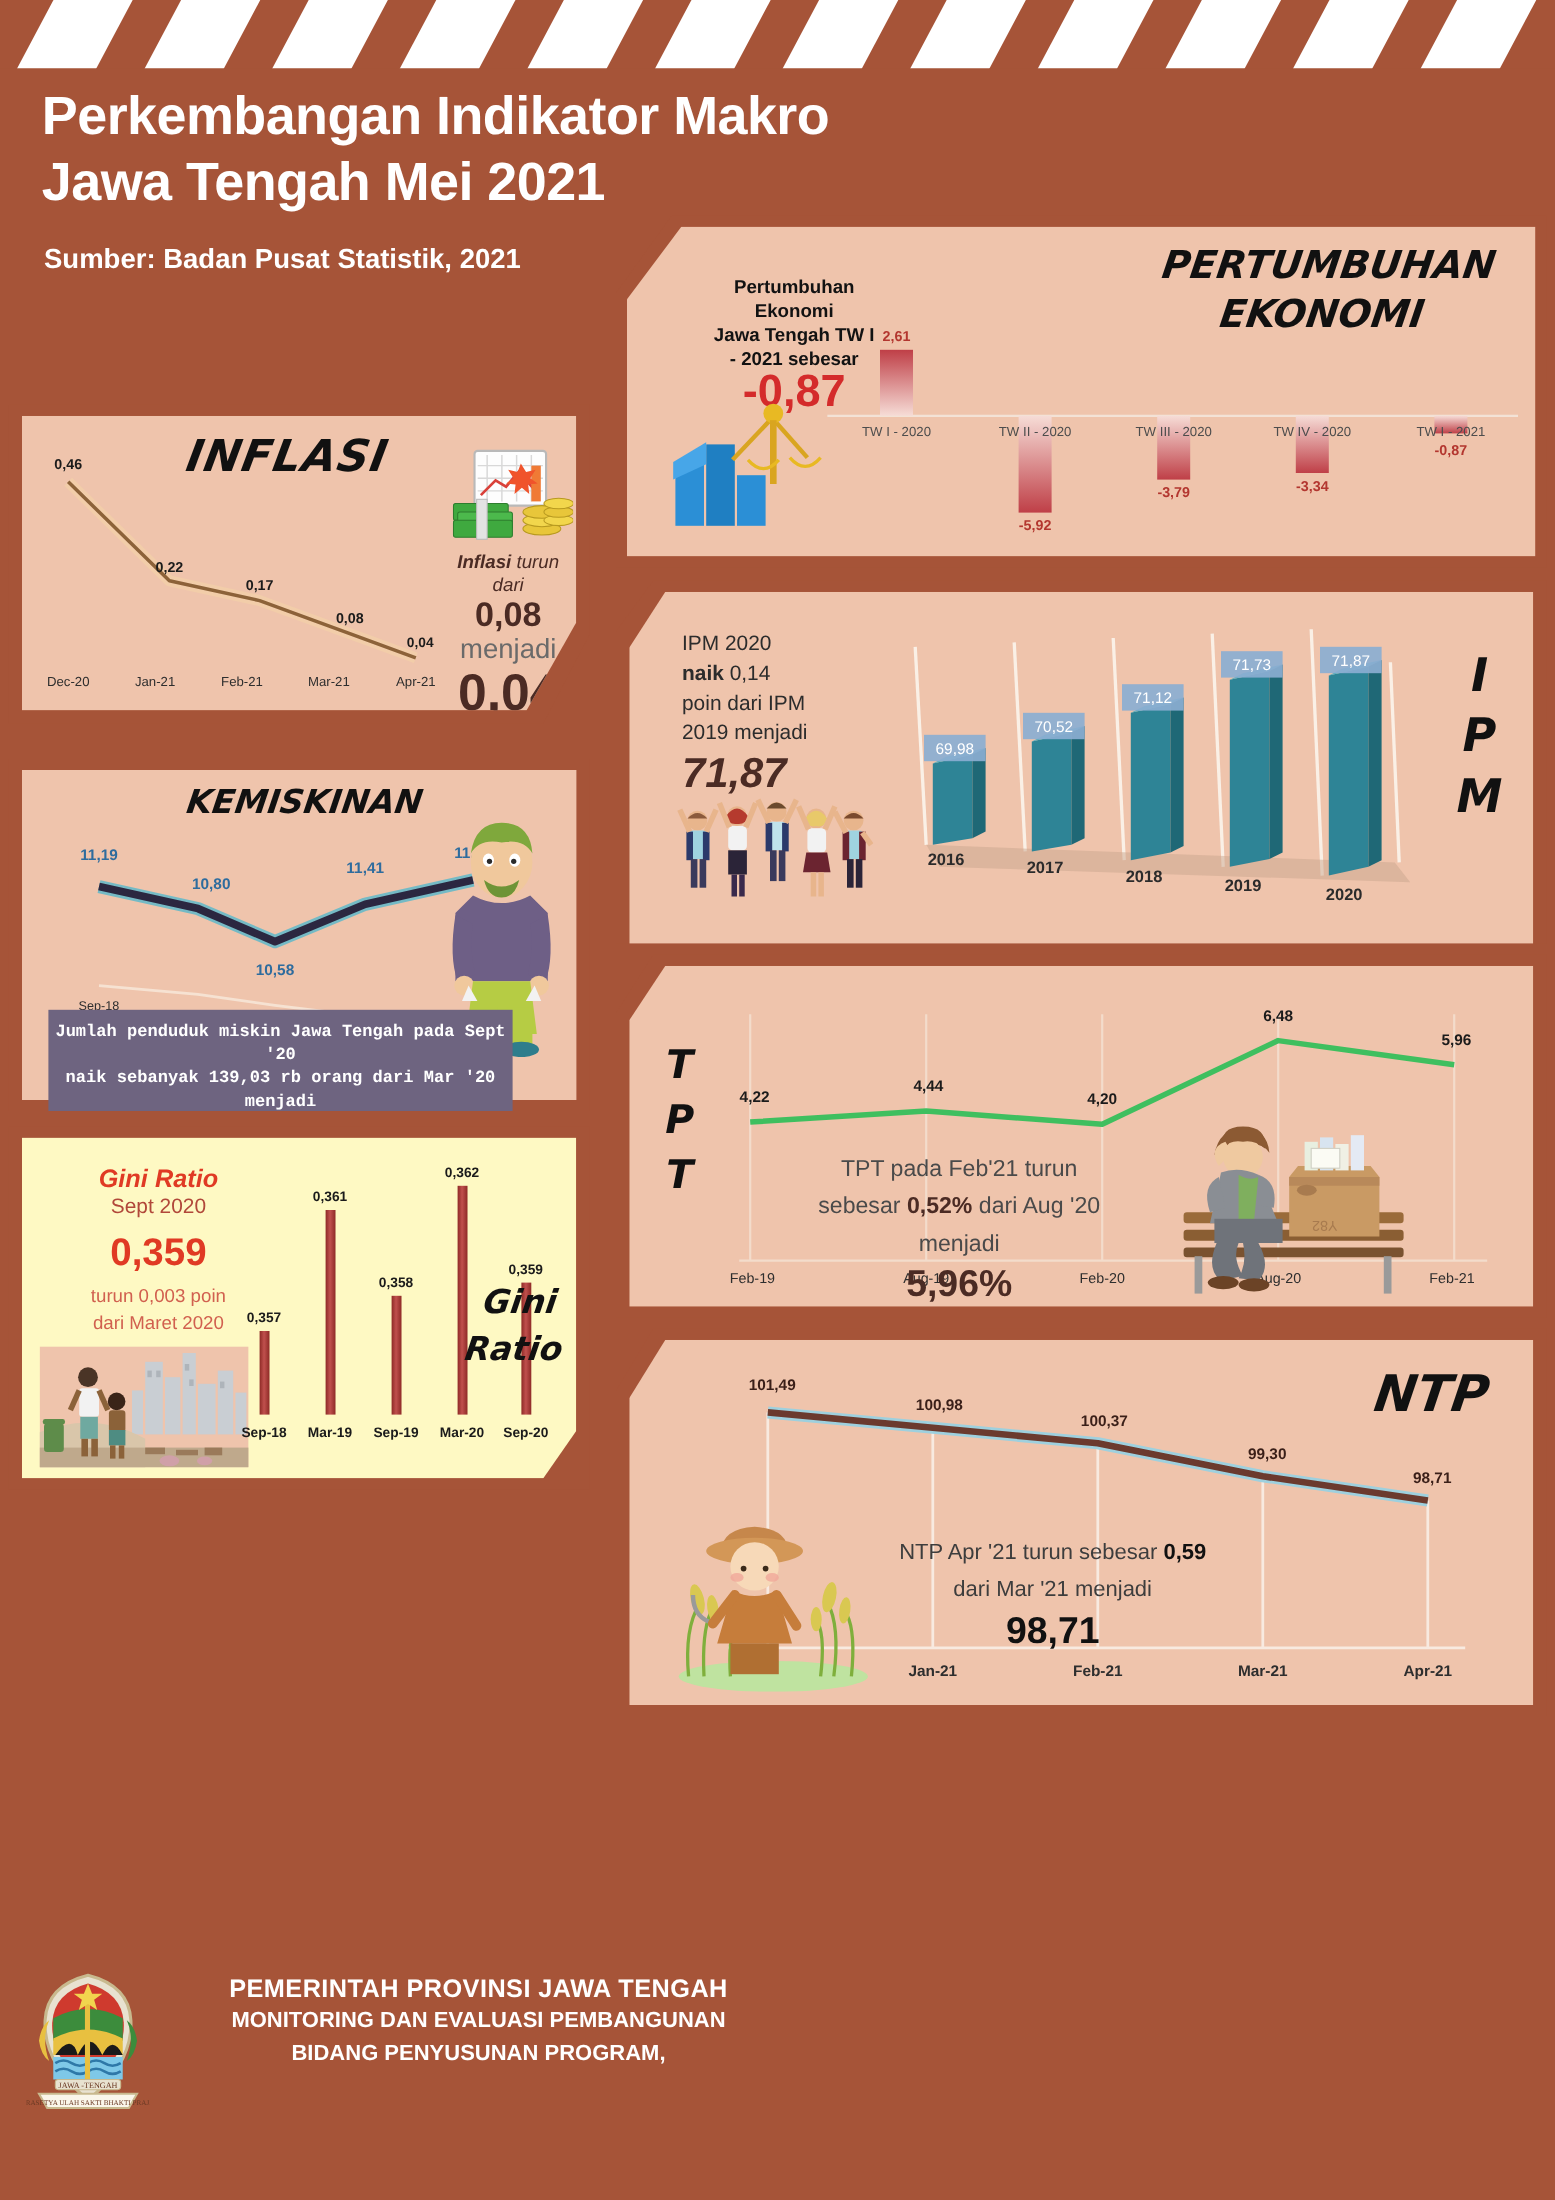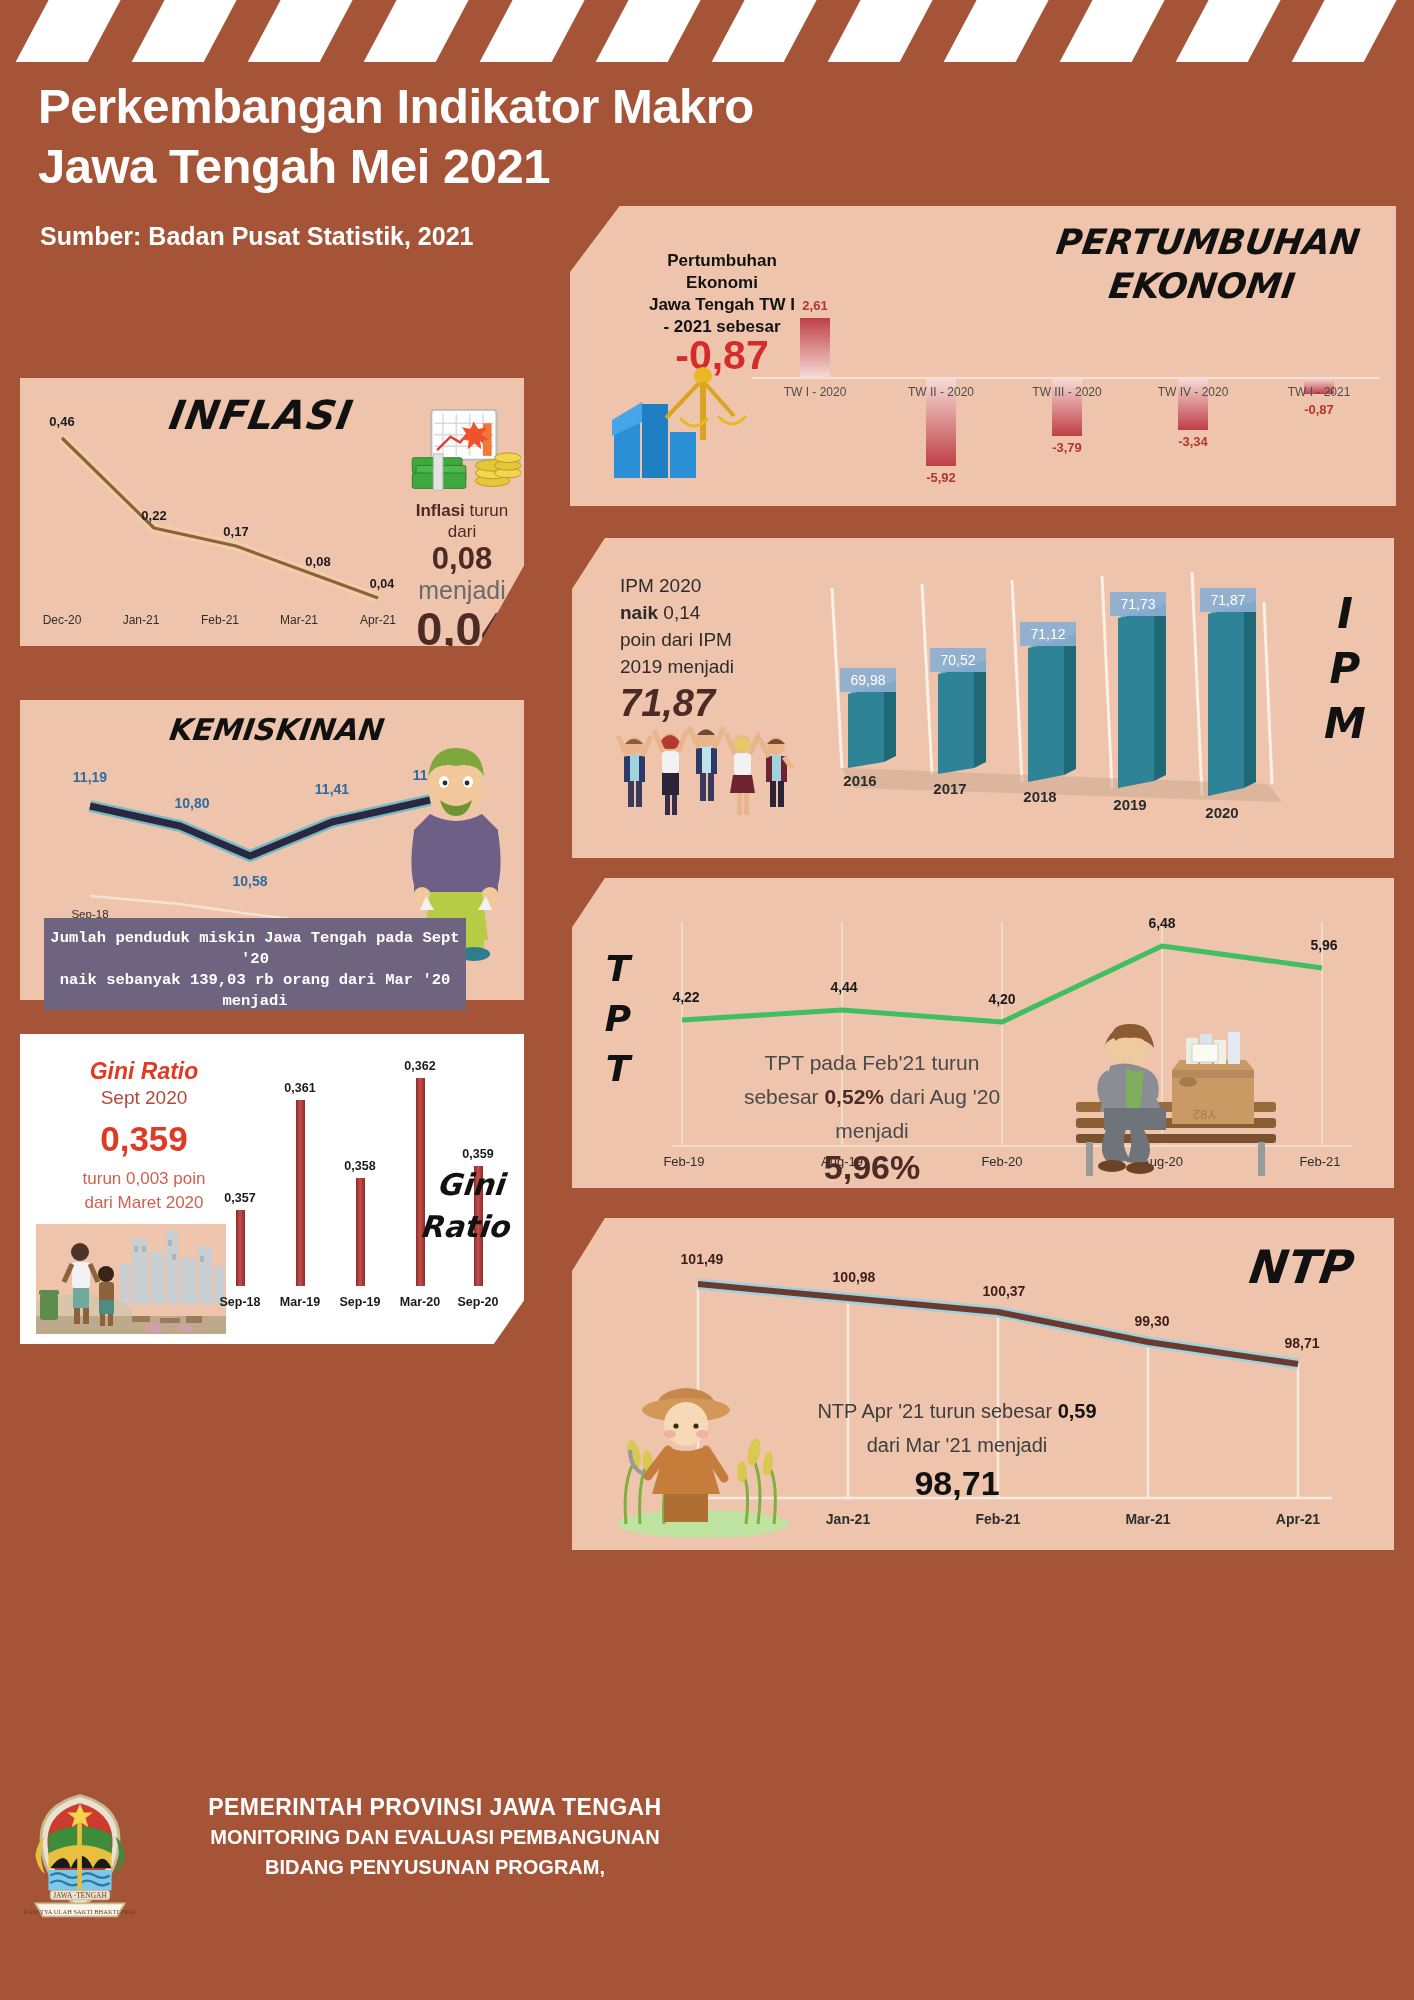--- a/index.html
+++ b/index.html
@@ -37,21 +37,21 @@
   
   #p-inflasi{left:8px;top:368px;width:528px;height:290px;
     clip-path:polygon(0 0,100% 0,100% 72%,92% 100%,0 100%);
     background:#A65438;}
   #p-inflasi .pi{position:absolute;left:12px;top:10px;width:504px;height:268px;
     background:#EFC4AC;clip-path:polygon(0 0,100% 0,100% 70%,91% 100%,0 100%);}
   .inflasi-title{position:absolute;left:150px;top:14px;font-size:40px;
     transform:skewX(-10deg);letter-spacing:1px;}
   .infl-box{position:absolute;left:372px;top:30px;width:140px;text-align:center;}
   .money-icon{position:relative;width:118px;height:88px;margin:0 auto;}
-  .infl-t1{font-size:17px;color:#4b2b24;margin-top:4px;line-height:21px;}
+  .infl-t1{font-size:17px;color:#4b2b24;margin-top:4px;line-height:21px;font-style:italic;}
   .infl-t1 b{color:#4b2b24;}
   .infl-big1{font-size:31px;font-weight:bold;color:#4b2b24;line-height:34px;}
   .infl-menjadi{font-size:25px;color:#6a6a6a;line-height:28px;}
   .infl-big2{font-size:47px;font-weight:bold;color:#4b2b24;line-height:50px;}
   
   #p-eko{left:560px;top:196px;width:846px;height:320px;background:#A65438;
     clip-path:polygon(6% 0,100% 0,100% 100%,0 100%,0 22%);}
   #p-eko .pi{position:absolute;left:10px;top:10px;width:826px;height:300px;background:#EFC4AC;
     clip-path:polygon(6% 0,100% 0,100% 100%,0 100%,0 22%);}
   .eko-title{position:absolute;right:26px;top:14px;width:330px;text-align:center;
@@ -80,21 +80,21 @@
     clip-path:polygon(4% 0,100% 0,100% 100%,0 100%,0 16%);}
   #p-tpt .pi{position:absolute;left:12px;top:10px;width:822px;height:310px;background:#EFC4AC;
     clip-path:polygon(4% 0,100% 0,100% 100%,0 100%,0 16%);}
   .tpt-letters{position:absolute;left:26px;top:66px;font-size:36px;line-height:50px;text-align:center;width:40px;}
   .tpt-note{position:absolute;left:130px;top:168px;width:340px;text-align:center;
     font-size:21px;color:#4a4a4a;line-height:34px;}
   .tpt-note b{color:#4b2b24;}
   .tpt-note .big{display:block;font-size:34px;font-weight:bold;color:#4b2b24;margin-top:2px;}
   
   #p-gini{left:8px;top:1024px;width:528px;height:330px;background:#A65438;}
-  #p-gini .pi{position:absolute;left:12px;top:10px;width:504px;height:310px;background:#ffffff;
+  #p-gini .pi{position:absolute;left:12px;top:10px;width:504px;height:310px;background:#fef9c3;
     clip-path:polygon(0 0,100% 0,100% 86%,94% 100%,0 100%);}
   .gini-lead{position:absolute;left:34px;top:24px;width:180px;text-align:center;}
   .gini-h{font-size:23px;font-weight:bold;font-style:italic;color:#E03A24;}
   .gini-sub{font-size:19px;color:#b1483a;margin-top:2px;}
   .gini-big{font-size:35px;font-weight:bold;color:#E03A24;margin-top:10px;}
   .gini-small{font-size:17px;color:#d1604f;line-height:24px;margin-top:8px;}
   .gini-letters{position:absolute;right:6px;top:130px;width:96px;text-align:center;
     font-size:30px;line-height:42px;transform:skewX(-8deg);}
   
   #p-ntp{left:560px;top:1208px;width:846px;height:352px;background:#A65438;

